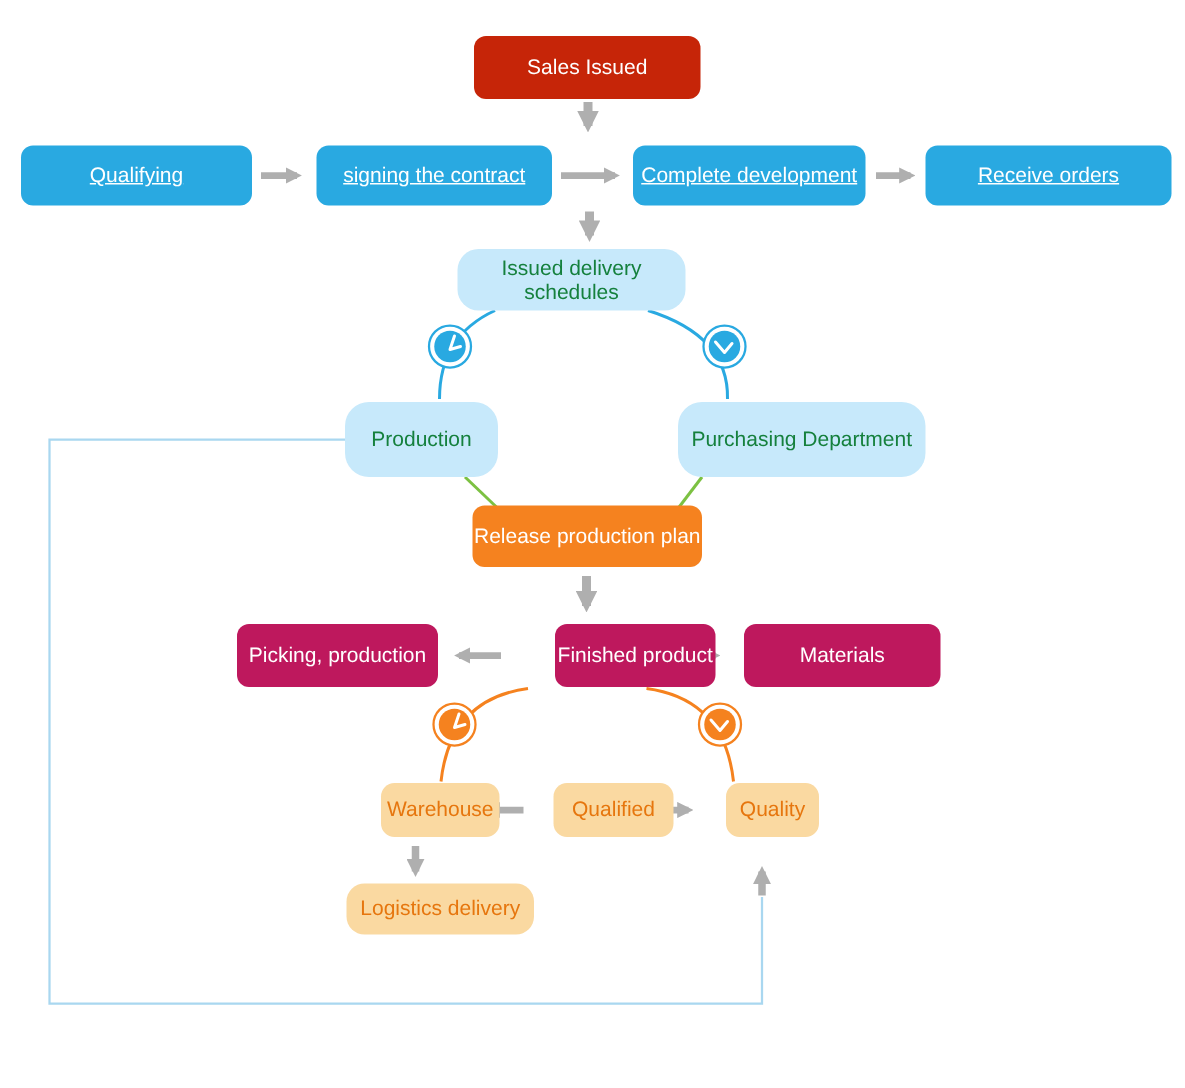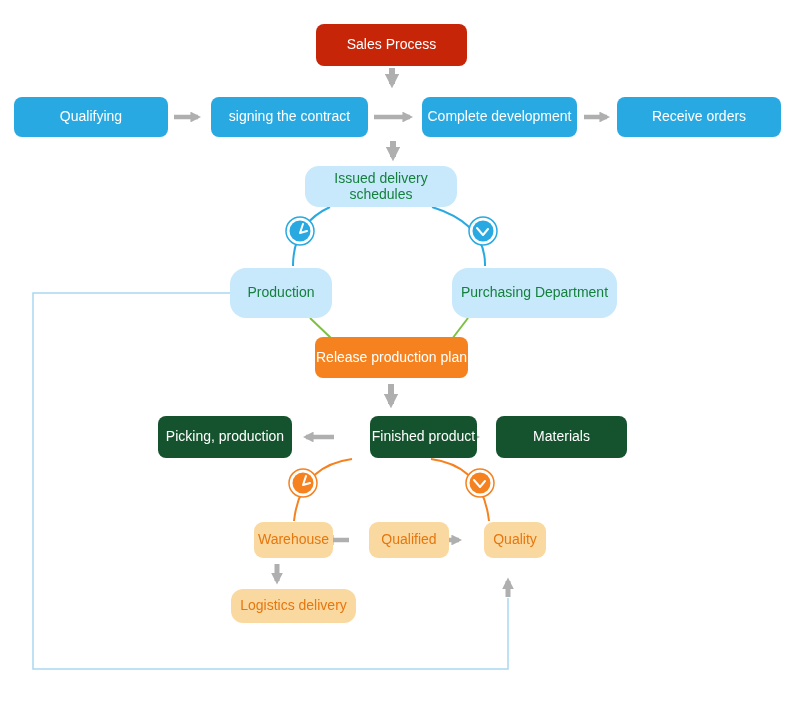--- a/index.html
+++ b/index.html
@@ -14,25 +14,25 @@
   .node{
     position:absolute;
     z-index:2;
     display:flex;align-items:center;justify-content:center;
     font-size:14px;
     text-align:center;
     box-sizing:border-box;
     line-height:1.1;
   }
   .node.red{background:#C62508;color:#ffffff;border-radius:8px;}
-  .node.blue{background:#29A9E1;color:#ffffff;border-radius:8px;}
+  .node.blue{background:#29A9E1;color:#ffffff;border-radius:8px;text-decoration:underline;}
   .node.lightblue{background:#C7E9FB;color:#15803d;border-radius:14px;}
   .node.roundier{border-radius:16px;}
   .node.orange{background:#F5821F;color:#ffffff;border-radius:8px;}
-  .node.green{background:#14532d;color:#ffffff;border-radius:8px;text-align:right;}
+  .node.green{background:#be185d;color:#ffffff;border-radius:8px;text-align:right;}
   .node.lightorange{background:#FAD9A1;color:#E6760E;border-radius:9px;margin-left:16px;}
 </style>
 </head>
 <body>
 
 <div id="canvas">
 
   <svg id="connector-layer" width="790" height="725" viewBox="0 0 790 725">
     <defs>
       <marker id="ah" viewBox="0 0 10 10" refX="7" refY="5" markerWidth="2.4" markerHeight="2.4" orient="auto">
@@ -80,21 +80,21 @@
       <circle cx="303" cy="483" r="10.5" fill="#F5821F"></circle>
       <path d="M303,485 L306,476 M303,485 L310,483" stroke="#ffffff" stroke-width="2" stroke-linecap="round" fill="none"></path>
     </g>
     <g>
       <circle cx="480" cy="483" r="14" fill="#ffffff" stroke="#F5821F" stroke-width="1.5"></circle>
       <circle cx="480" cy="483" r="10.5" fill="#F5821F"></circle>
       <path d="M480,487 L474,480 M480,487 L485,481" stroke="#ffffff" stroke-width="2" stroke-linecap="round" fill="none"></path>
     </g>
   </svg>
 
-  <div class="node red" style="left:316px;top:24px;width:151px;height:42px;">Sales Process</div>
+  <div class="node red" style="left:316px;top:24px;width:151px;height:42px;">Sales Issued</div>
 
   <div class="node blue" style="left:14px;top:97px;width:154px;height:40px;">Qualifying</div>
   <div class="node blue" style="left:211px;top:97px;width:157px;height:40px;">signing the contract</div>
   <div class="node blue" style="left:617px;top:97px;width:164px;height:40px;">Receive orders</div>
   <div class="node blue" style="left:422px;top:97px;width:155px;height:40px;">Complete development</div>
 
   <div class="node lightblue" style="left:305px;top:166px;width:152px;height:41px;">Issued delivery schedules</div>
 
   <div class="node lightblue roundier" style="left:230px;top:268px;width:102px;height:50px;">Production</div>
   <div class="node lightblue roundier" style="left:452px;top:268px;width:165px;height:50px;">Purchasing Department</div>

